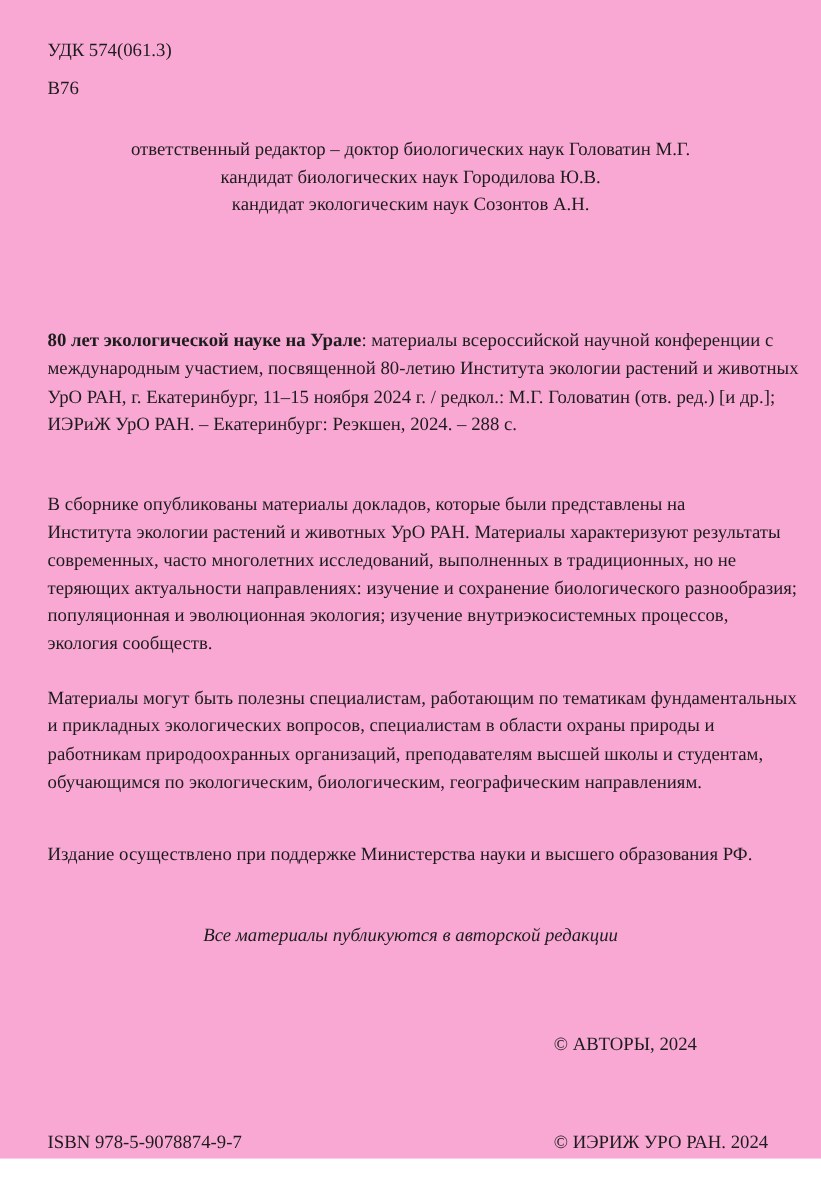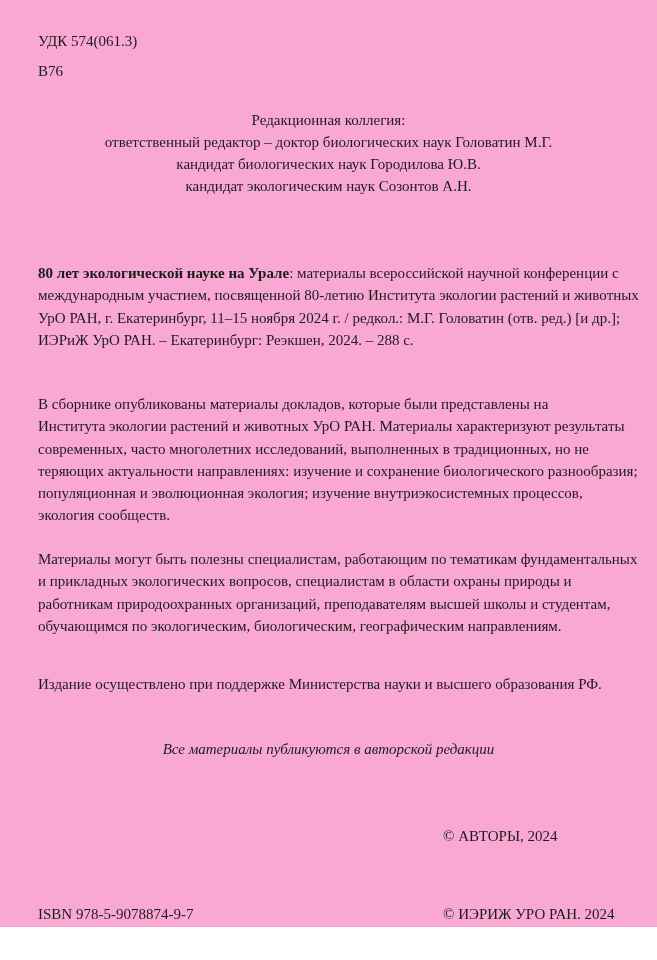--- a/index.html
+++ b/index.html
@@ -37,21 +37,20 @@
 </head>
 <body>
 
 <div class="page">
 
   <div id="udk" class="abs left-col line">УДК 574(061.3)</div>
 
   <div id="author-mark" class="abs left-col line">В76</div>
 
   <div id="editorial" class="abs center">
-    <div class="line">Редакционная коллегия:</div>
     <div class="line">ответственный редактор – доктор биологических наук Головатин М.Г.</div>
     <div class="line">кандидат биологических наук Городилова Ю.В.</div>
     <div class="line">кандидат экологическим наук Созонтов А.Н.</div>
   </div>
 
   <div id="biblio" class="abs left-col">
     <div class="line">
       <span class="b">80 лет экологической науке на Урале</span><span>: материалы всероссийской научной конференции с</span>
     </div>
     <div class="line">международным участием, посвященной 80-летию Института экологии растений и животных</div>

